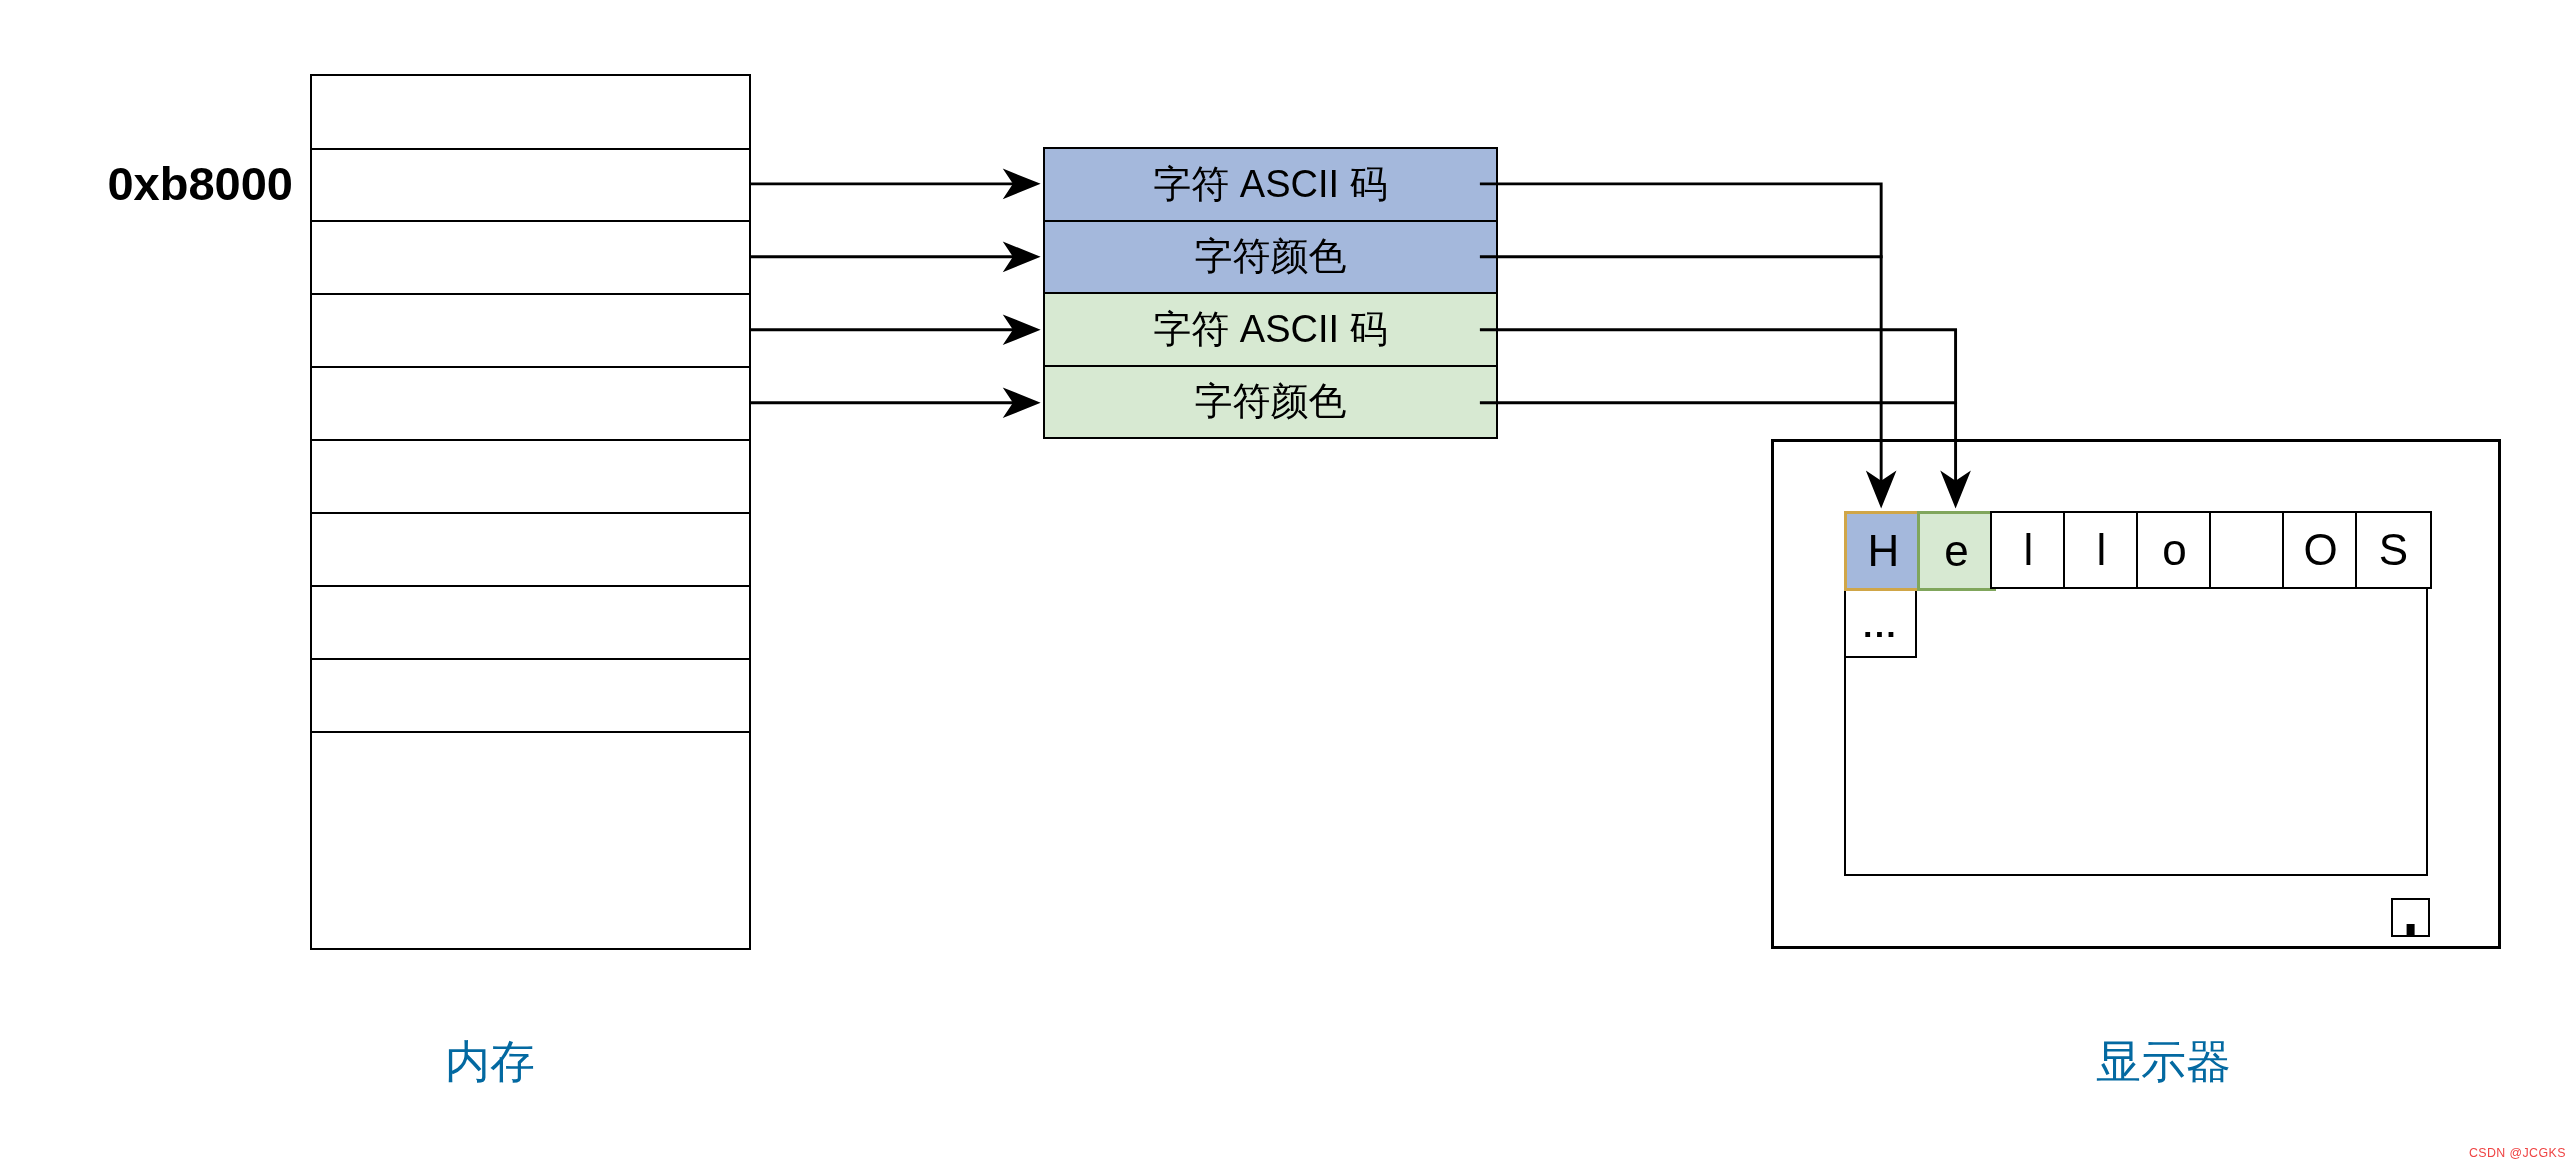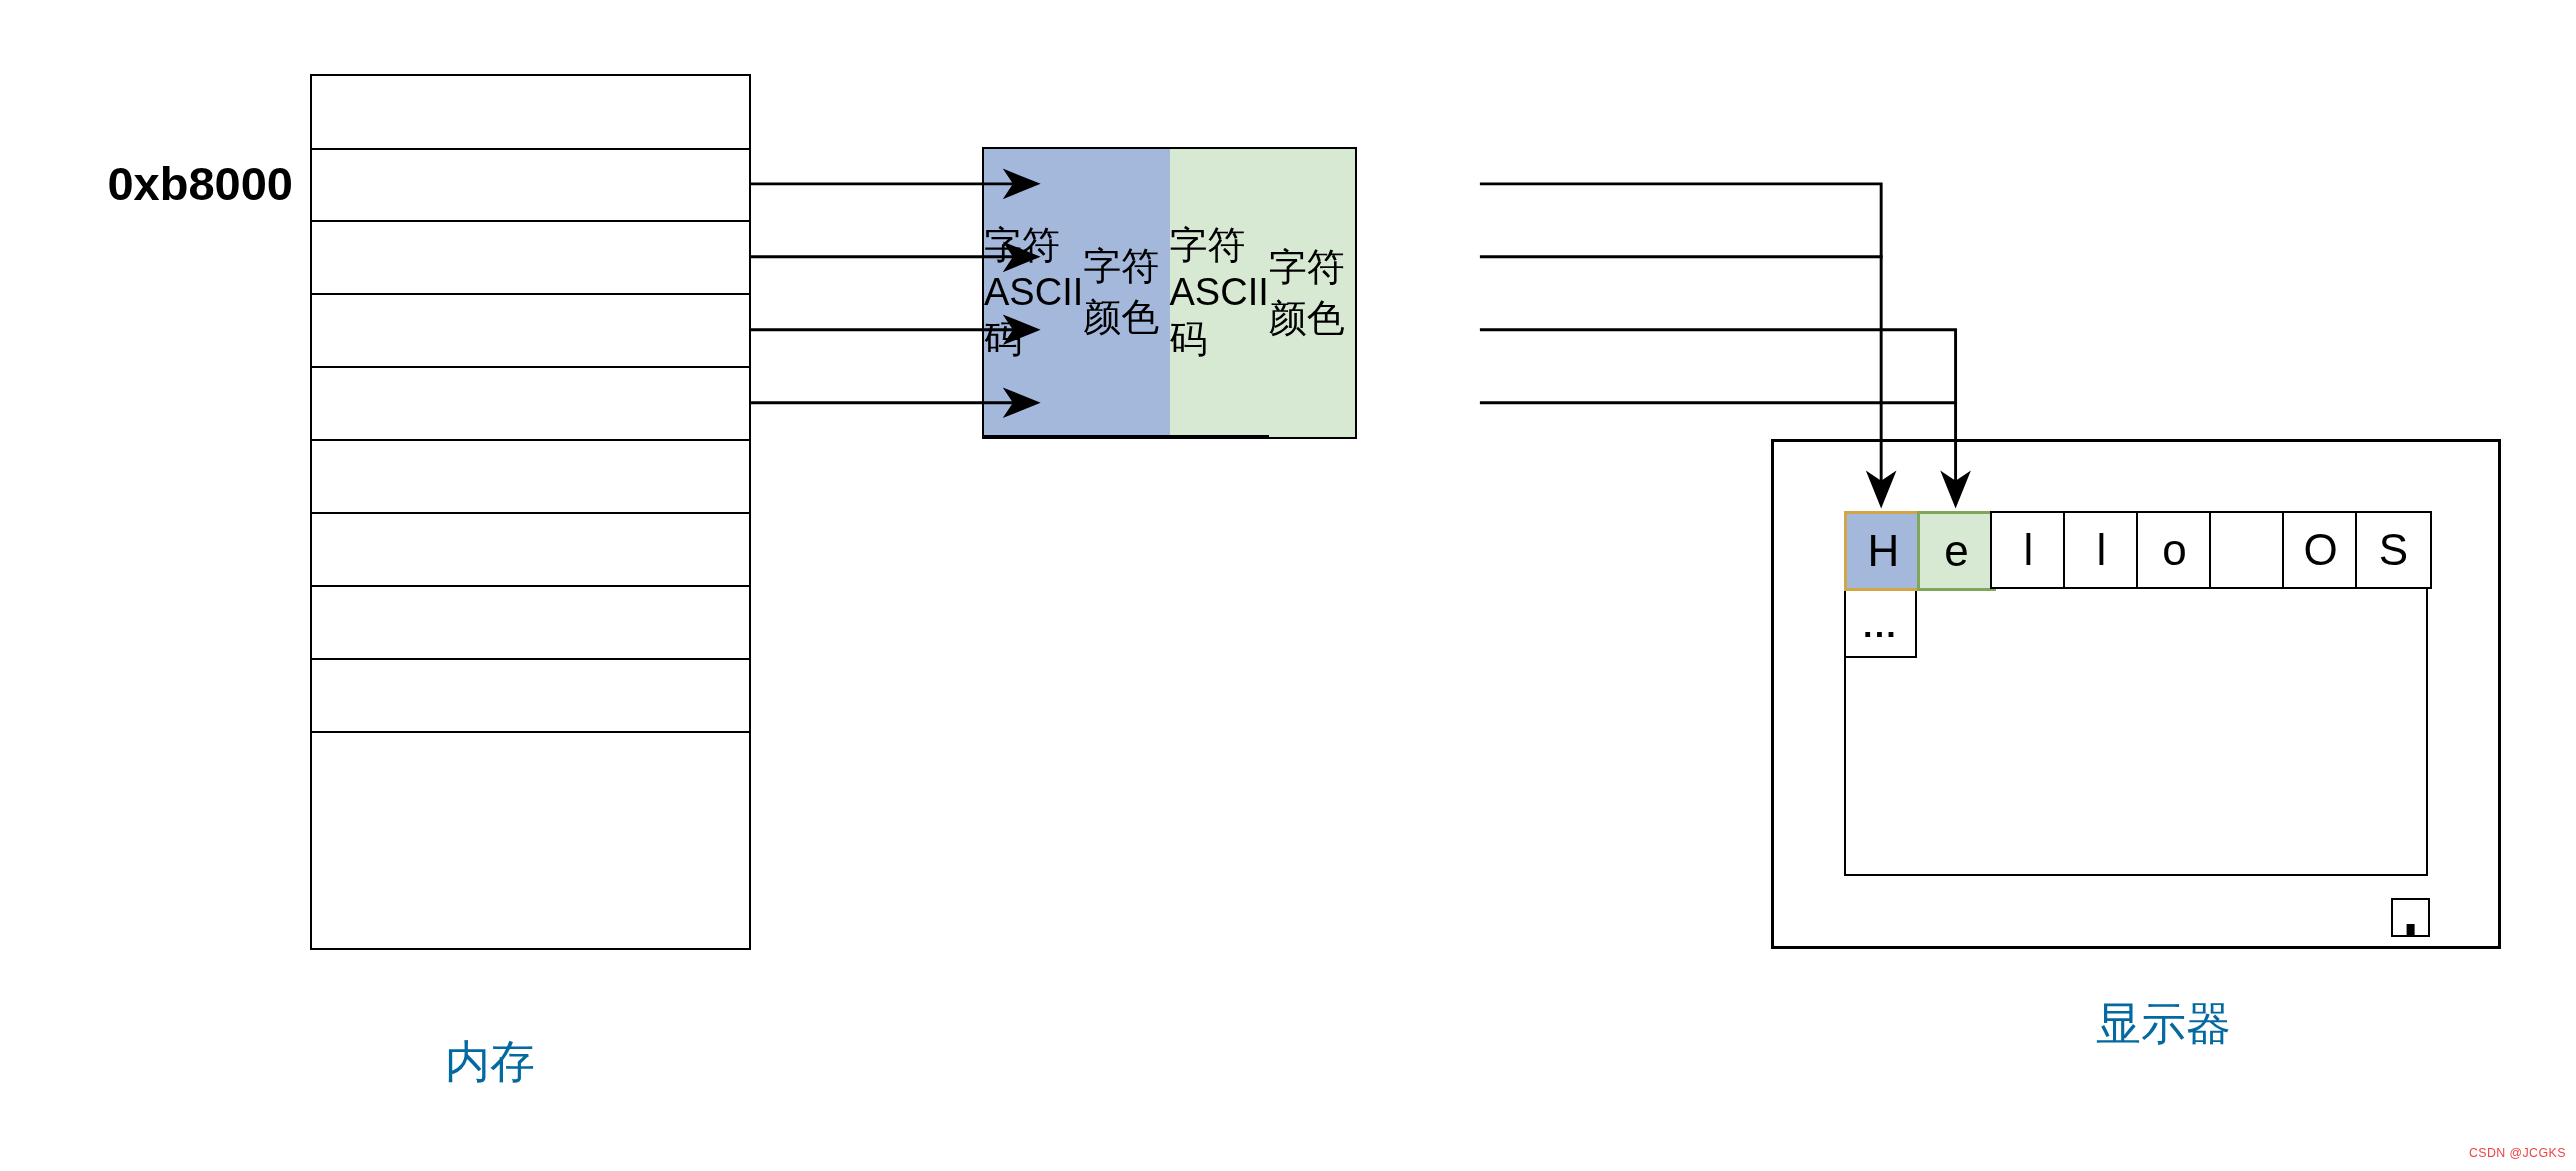--- a/index.html
+++ b/index.html
@@ -11,40 +11,40 @@
     overflow:hidden;
   }
   .abs{position:absolute;box-sizing:border-box;}
   
   #memory-box{left:310px;top:74px;width:441px;height:876px;border:2.9px solid #000;background:#fff;}
   .mem-line{position:absolute;left:0;right:0;height:2.2px;background:#000;}
   
   #addr-label{left:102px;top:160px;width:191px;height:48px;
     font-size:47px;font-weight:bold;color:#000;text-align:right;line-height:48px;}
   
-  #buffer-box{left:982px;top:147px;width:375px;height:292px;border:2.9px solid #000;display:flex;flex-direction:row;}
+  #buffer-box{left:1043px;top:147px;width:455px;height:292px;border:2.9px solid #000;display:flex;flex-direction:column;}
   .buf-row{flex:1;display:flex;align-items:center;justify-content:center;
     font-size:38px;color:#000;border-bottom:2.2px solid #000;}
   .buf-row:last-child{border-bottom:none;}
   
   #monitor-box{left:1771px;top:439px;width:730px;height:510px;border:3.6px solid #000;background:#fff;}
   #screen-box{left:1844px;top:511px;width:584px;height:365px;border:2.9px solid #000;background:#fff;}
   .cell{position:absolute;top:511px;width:73px;height:74px;border:2.9px solid #000;background:#fff;
     display:flex;align-items:center;justify-content:center;font-size:44px;color:#000;z-index:3;}
   .cell.hl{border-width:3.6px;}
   #ellipsis-cell{left:1844px;top:585px;width:73px;height:73px;border:2.2px solid #000;background:#fff;
     display:flex;align-items:center;justify-content:center;font-size:34px;font-weight:bold;
     letter-spacing:2.2px;color:#000;z-index:2;padding-top:7.3px;}
   
   #cursor-box{left:2391px;top:898px;width:39px;height:39px;border:2.9px solid #000;background:#fff;z-index:3;}
   #cursor-tick{position:absolute;left:50%;bottom:0;transform:translateX(-50%);width:8.8px;height:11px;background:#000;}
   
   .caption{font-size:45px;color:#0369a1;line-height:47px;white-space:nowrap;}
   #caption-memory{left:445px;top:1038px;}
-  #caption-display{left:2096px;top:1000px;}
+  #caption-display{left:2096px;top:1038px;}
   
   #arrows{position:absolute;left:0;top:0;width:2576px;height:1171px;z-index:5;pointer-events:none;}
   #arrows .ln{stroke:#000;stroke-width:4px;fill:none;}
   #arrows .hd{fill:#000;stroke:none;}
   
   #watermark{right:10.2px;bottom:11px;font-size:12.4px;color:#ef4444;letter-spacing:0.4px;}
 </style>
 </head>
 <body>
 

